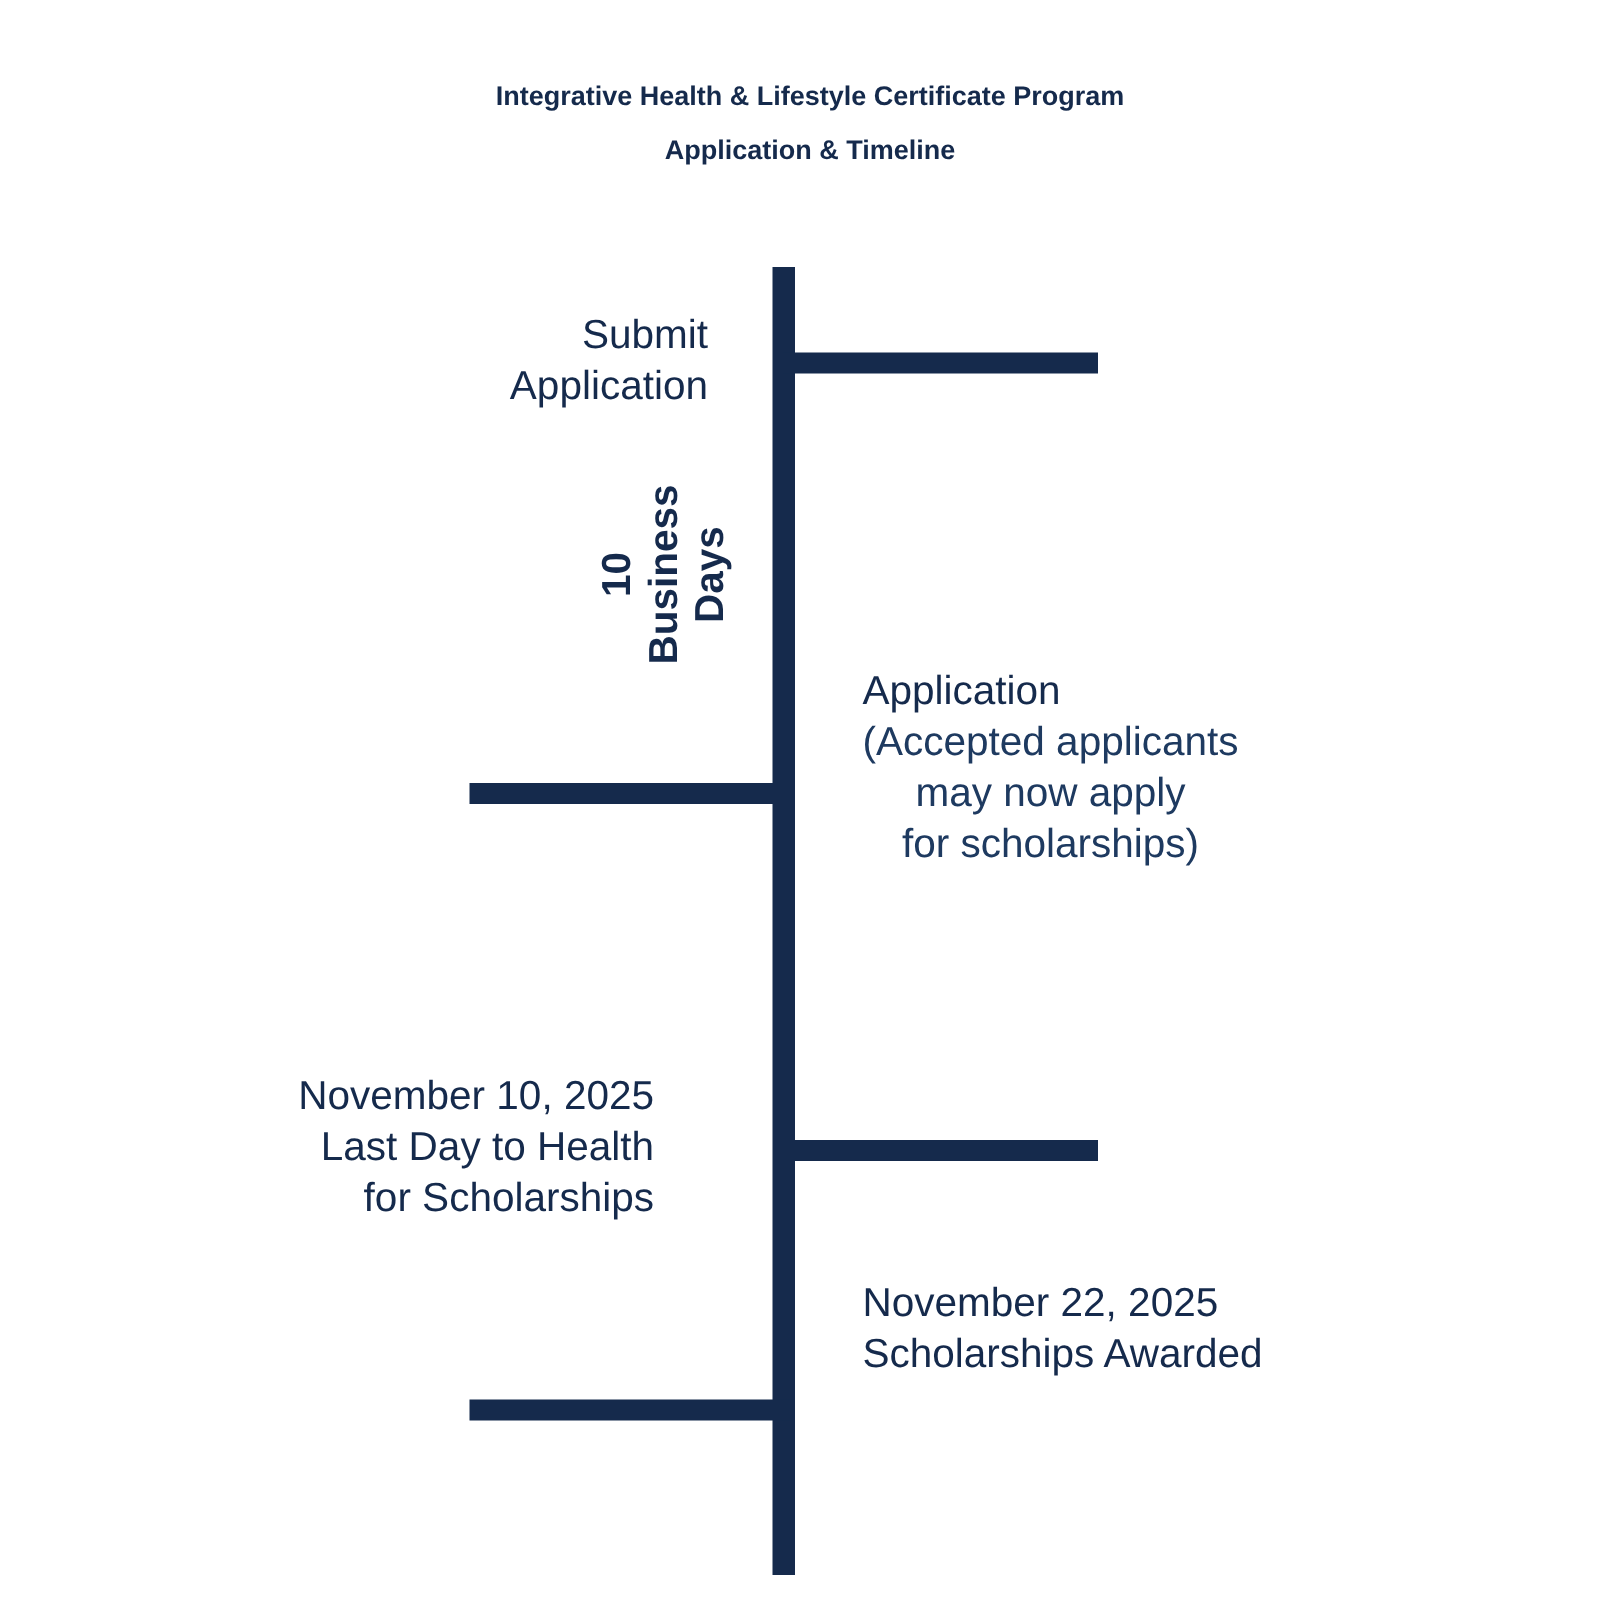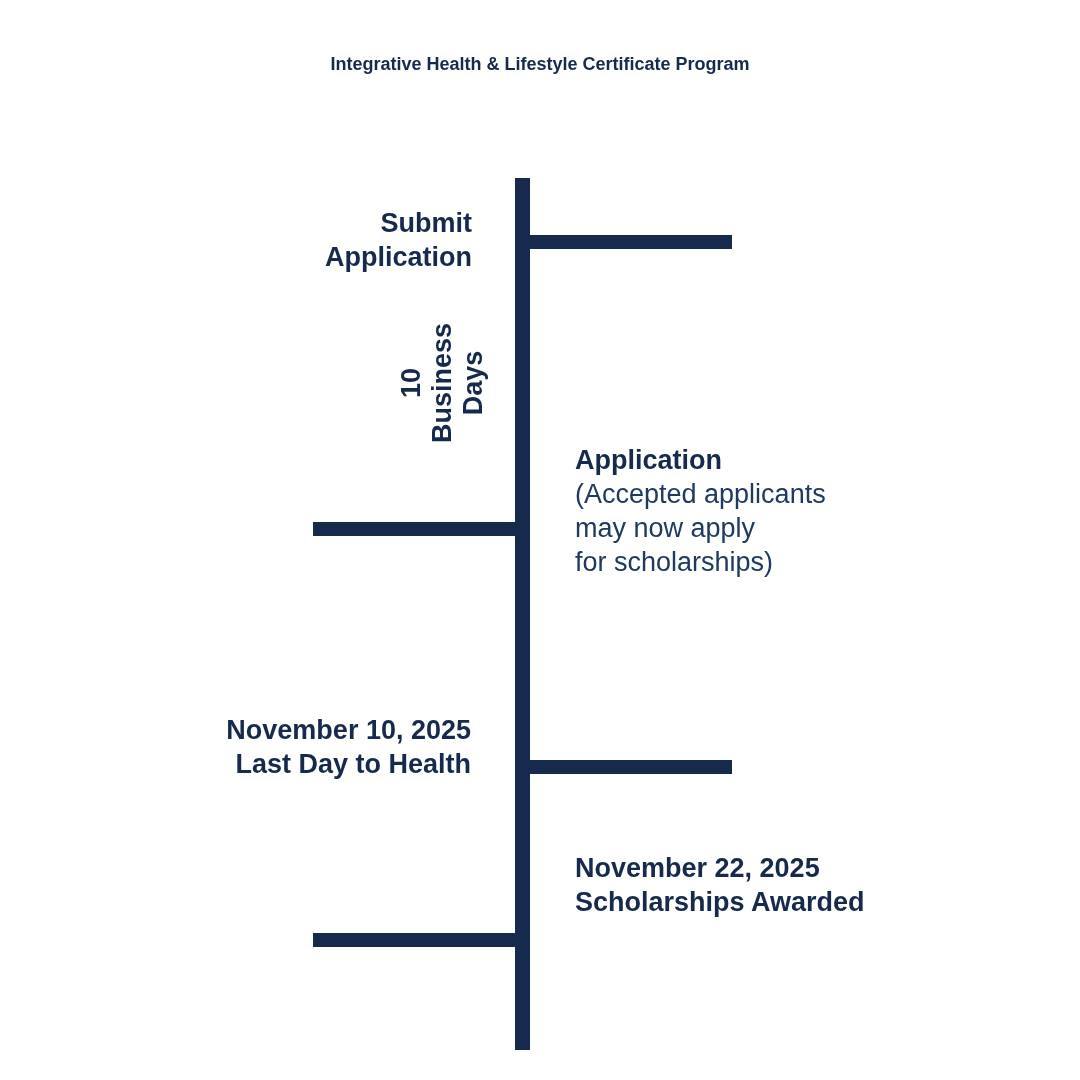--- a/index.html
+++ b/index.html
@@ -43,28 +43,28 @@
   .branch-4 { left: 313px; top: 933px; width: 215px; height: 14px; }
 
   
   .label {
     position: absolute;
     font-size: 27px;
     line-height: 34px;
     color: var(--navy);
   }
   .label .line { display: block; }
-  .bold { font-weight: bold; color: var(--navy); }
-  .regular { font-weight: 400; color: var(--navy-soft); }
+  .bold { font-weight: normal; color: var(--navy); }
+  .regular { font-weight: 400; color: var(--navy-soft); text-align: center; }
   .align-right { text-align: right; }
   .align-left { text-align: left; }
 
   .label-submit      { right: 608px; top: 206px; }
   .label-decision    { left: 575px;  top: 443px; }
-  .label-nov10       { right: 609px; top: 713px; }
+  .label-nov10       { right: 644px; top: 713px; }
   .label-nov22       { left: 575px;  top: 851px; }
 
   
   .duration-label {
     position: absolute;
     left: 342px;
     top: 328px;
     width: 200px;
     height: 110px;
     transform: rotate(-90deg);
@@ -79,20 +79,21 @@
   }
   .duration-label .line { display: block; }
 </style>
 </head>
 <body>
 
 <div class="canvas">
 
   <div class="page-title">
     <span class="line">Integrative Health &amp; Lifestyle Certificate Program</span>
+    <span class="line">Application &amp; Timeline</span>
   </div>
 
   <div class="bar spine"></div>
   <div class="bar branch-1"></div>
   <div class="bar branch-2"></div>
   <div class="bar branch-3"></div>
   <div class="bar branch-4"></div>
 
   <div class="label align-right label-submit">
     <span class="line bold">Submit</span>
@@ -108,20 +109,21 @@
   <div class="label align-left label-decision">
     <span class="line bold">Application</span>
     <span class="line regular">(Accepted applicants</span>
     <span class="line regular">may now apply</span>
     <span class="line regular">for scholarships)</span>
   </div>
 
   <div class="label align-right label-nov10">
     <span class="line bold">November 10, 2025</span>
     <span class="line bold">Last Day to Health</span>
+    <span class="line bold">for Scholarships</span>
   </div>
 
   <div class="label align-left label-nov22">
     <span class="line bold">November 22, 2025</span>
     <span class="line bold">Scholarships Awarded</span>
   </div>
 
 </div>
 
 </body></html>

